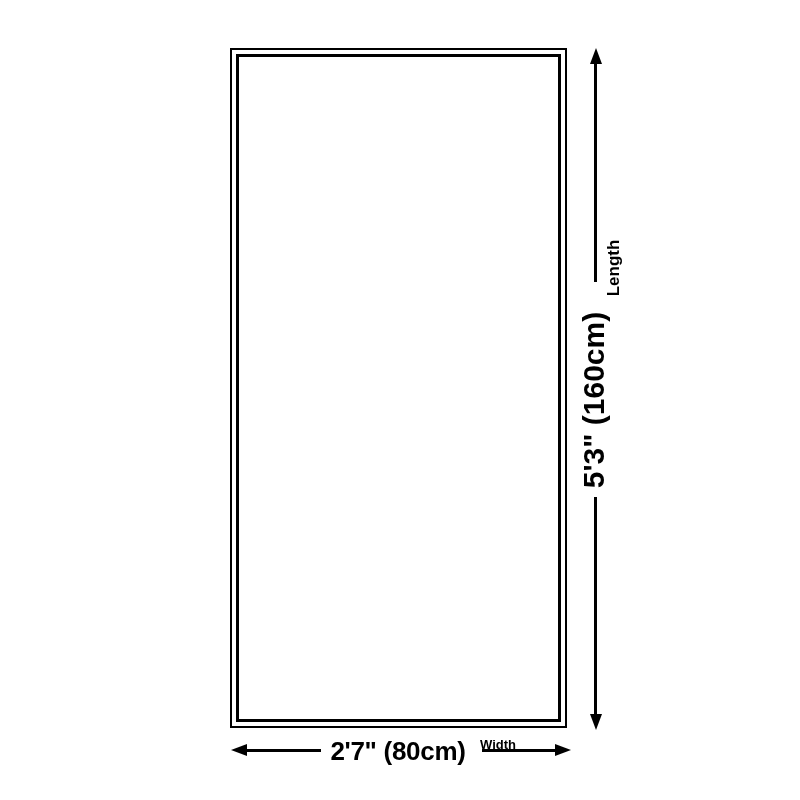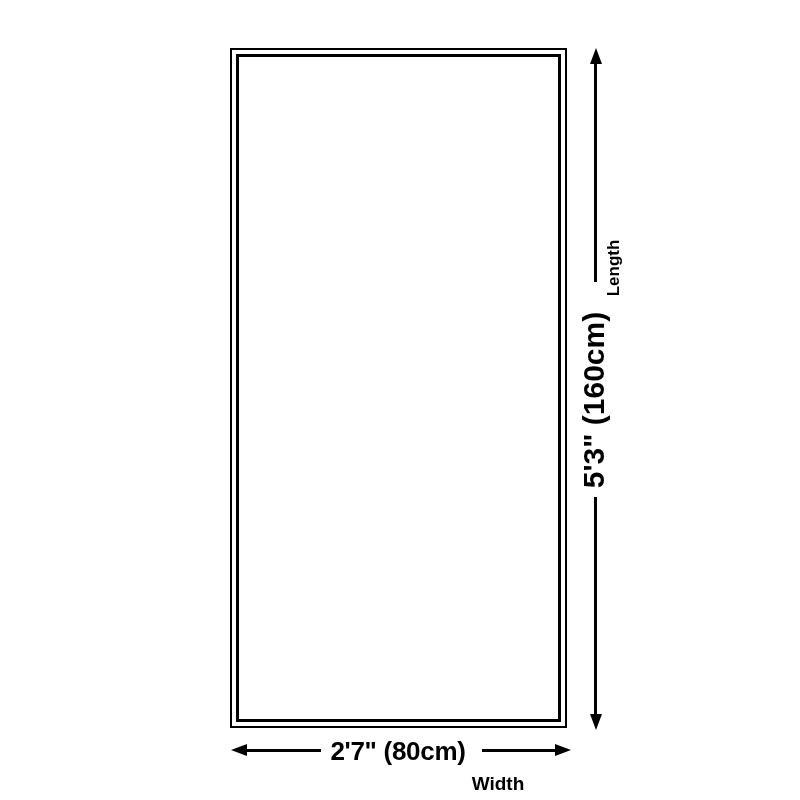--- a/index.html
+++ b/index.html
@@ -81,22 +81,22 @@
   .length-name {
     left: 614px; top: 268px;
     font-size: 17px;
   }
   .width-value {
     left: 398px; top: 751px;
     font-size: 26px;
     letter-spacing: -0.3px;
   }
   .width-name {
-    left: 498px; top: 784px;
-    font-size: 19px;
+    left: 498px; top: 744px;
+    font-size: 13px;
   }
 </style>
 </head>
 <body>
 
 <div class="stage">
 
   <div class="rug-outer">
     <div class="rug-inner"></div>
   </div>

